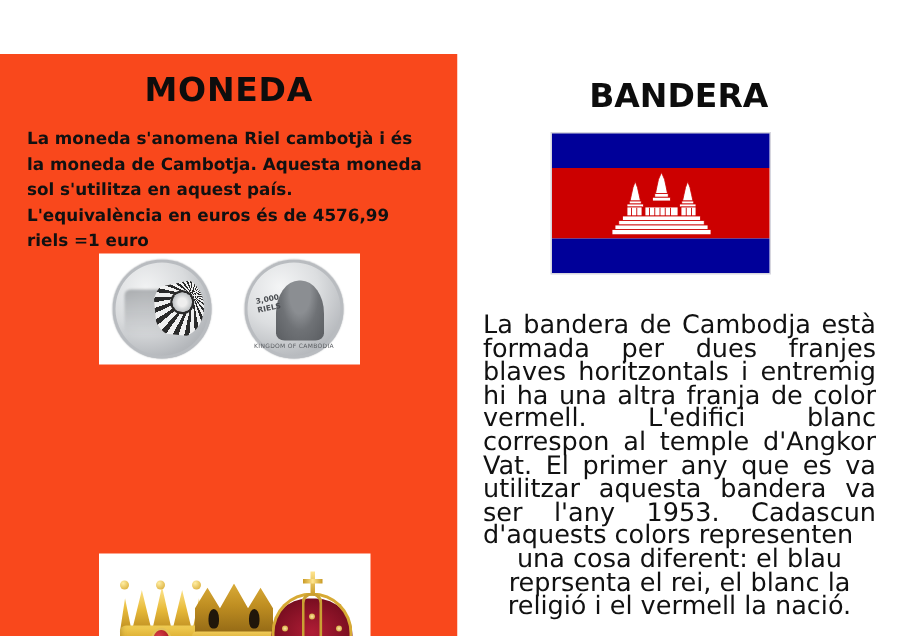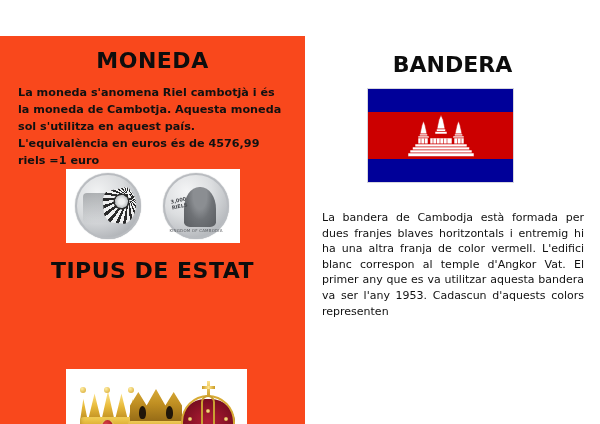--- a/index.html
+++ b/index.html
@@ -291,21 +291,21 @@
     font-size: 22px;
     font-weight: 700;
     color: #0d0d0d;
     font-family: "DejaVu Sans", sans-serif;
   }
   #bandera-text {
     position: absolute;
     left: 17px;
     top: 174px;
     width: 262px;
-    font-size: 11px;
+    font-size: 17px;
     line-height: 15.6px;
     color: #111111;
     text-align: justify;
     font-family: "DejaVu Sans", sans-serif;
   }
   #bandera-text .last-lines {
     display: block;
     text-align: center;
     text-align-last: center;
   }
@@ -348,21 +348,20 @@
         <div class="rays"></div>
         <div class="sun"></div>
       </div>
       <div class="coin" id="coin-reverse">
         <div class="bust"></div>
         <div class="denom">3,000 RIELS</div>
         <div class="legend">KINGDOM OF CAMBODIA</div>
       </div>
     </div>
 
-    <div class="section-title" id="tipus-title">TIPUS DE ESTAT</div>
 
 
     <div id="crowns-figure">
 
       <div class="crown" id="crown-spiked">
         <div class="points"></div>
         <div class="ball b1"></div>
         <div class="ball b2"></div>
         <div class="ball b3"></div>
         <div class="band"></div>
@@ -432,16 +431,17 @@
           <line x1="26" y1="49" x2="26" y2="60"></line>
           <line x1="33" y1="49" x2="33" y2="60"></line>
           <line x1="99" y1="49" x2="99" y2="60"></line>
           <line x1="106" y1="49" x2="106" y2="60"></line>
         </g>
       </svg>
     </div>
 
     <div id="bandera-text">
       <span>La bandera de Cambodja està formada per dues franjes blaves horitzontals i entremig hi ha una altra franja de color vermell. L'edifici blanc correspon al temple d'Angkor Vat. El primer any que es va utilitzar aquesta bandera va ser l'any 1953. Cadascun d'aquests colors representen</span>
+      <span class="last-lines">una cosa diferent: el blau reprsenta el rei, el blanc la religió i el vermell la nació.</span>
     </div>
 
   </div>
 </div>
 
 </body></html>

